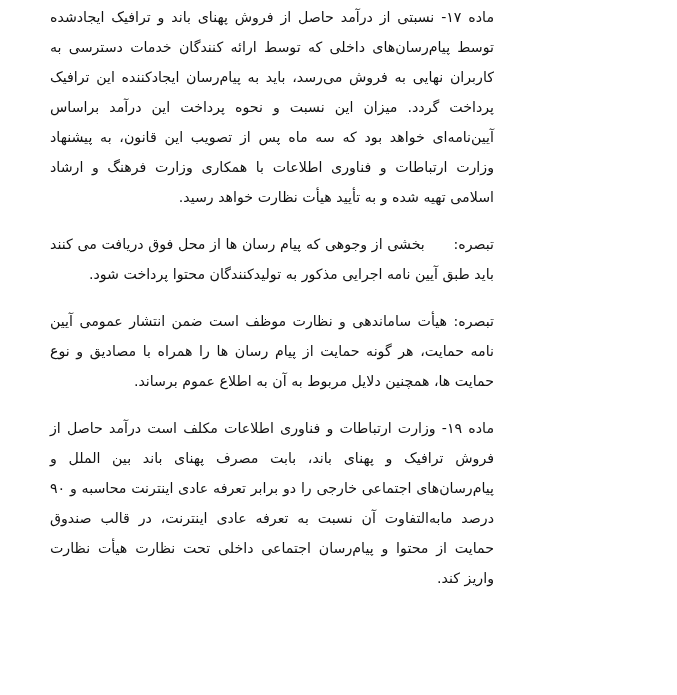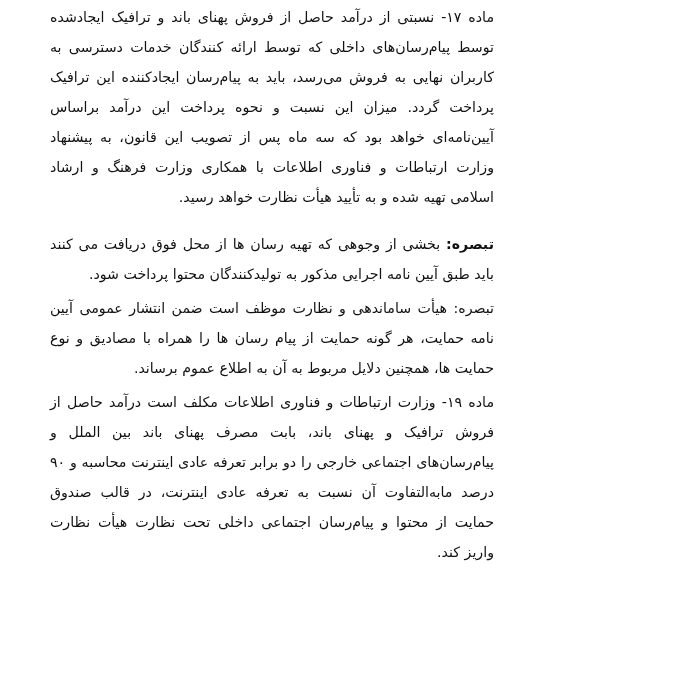--- a/index.html
+++ b/index.html
@@ -16,33 +16,33 @@
   }
   .para {
     font-size: 14.2px;
     line-height: 30px;
     text-align: justify;
     text-align-last: right;
     margin: 0;
   }
   .p1 { padding-top: 2px; }
   .gap-l { margin-top: 17px; }
-  .gap-m { margin-top: 4px; }
-  .label-bold { font-weight: bold; }
+  .gap-m { margin-top: 17px; }
+  .label-bold { font-weight: normal; margin-left: 24px; }
 </style>
 </head>
 <body>
 
 <div class="page">
   <p class="para p1">
     <span>ماده ۱۷- نسبتی از درآمد حاصل از فروش پهنای باند و ترافیک ایجادشده توسط پیام‌رسان‌های داخلی که توسط ارائه کنندگان خدمات دسترسی به کاربران نهایی به فروش می‌رسد، باید به پیام‌رسان ایجادکننده این ترافیک پرداخت گردد. میزان این نسبت و نحوه پرداخت این درآمد براساس آیین‌نامه‌ای خواهد بود که سه ماه پس از تصویب این قانون، به پیشنهاد وزارت ارتباطات و فناوری اطلاعات با همکاری وزارت فرهنگ و ارشاد اسلامی تهیه شده و به تأیید هیأت نظارت خواهد رسید.</span>
   </p>
 
   <p class="para gap-l">
-    <span class="label-bold">تبصره:</span><span> بخشی از وجوهی که تهیه رسان ها از محل فوق دریافت می کنند باید طبق آیین نامه اجرایی مذکور به تولیدکنندگان محتوا پرداخت شود.</span>
+    <span class="label-bold">تبصره:</span><span> بخشی از وجوهی که پیام رسان ها از محل فوق دریافت می کنند باید طبق آیین نامه اجرایی مذکور به تولیدکنندگان محتوا پرداخت شود.</span>
   </p>
 
 
   <p class="para gap-m">
     <span>تبصره: هیأت ساماندهی و نظارت موظف است ضمن انتشار عمومی آیین نامه حمایت، هر گونه حمایت از پیام رسان ها را همراه با مصادیق و نوع حمایت ها، همچنین دلایل مربوط به آن به اطلاع عموم برساند.</span>
   </p>
 
   <p class="para gap-m">
     <span>ماده ۱۹- وزارت ارتباطات و فناوری اطلاعات مکلف است درآمد حاصل از فروش ترافیک و پهنای باند، بابت مصرف پهنای باند بین الملل و پیام‌رسان‌های اجتماعی خارجی را دو برابر تعرفه عادی اینترنت محاسبه و ۹۰ درصد مابه‌التفاوت آن نسبت به تعرفه عادی اینترنت، در قالب صندوق حمایت از محتوا و پیام‌رسان اجتماعی داخلی تحت نظارت هیأت نظارت واریز کند.</span>
   </p>

